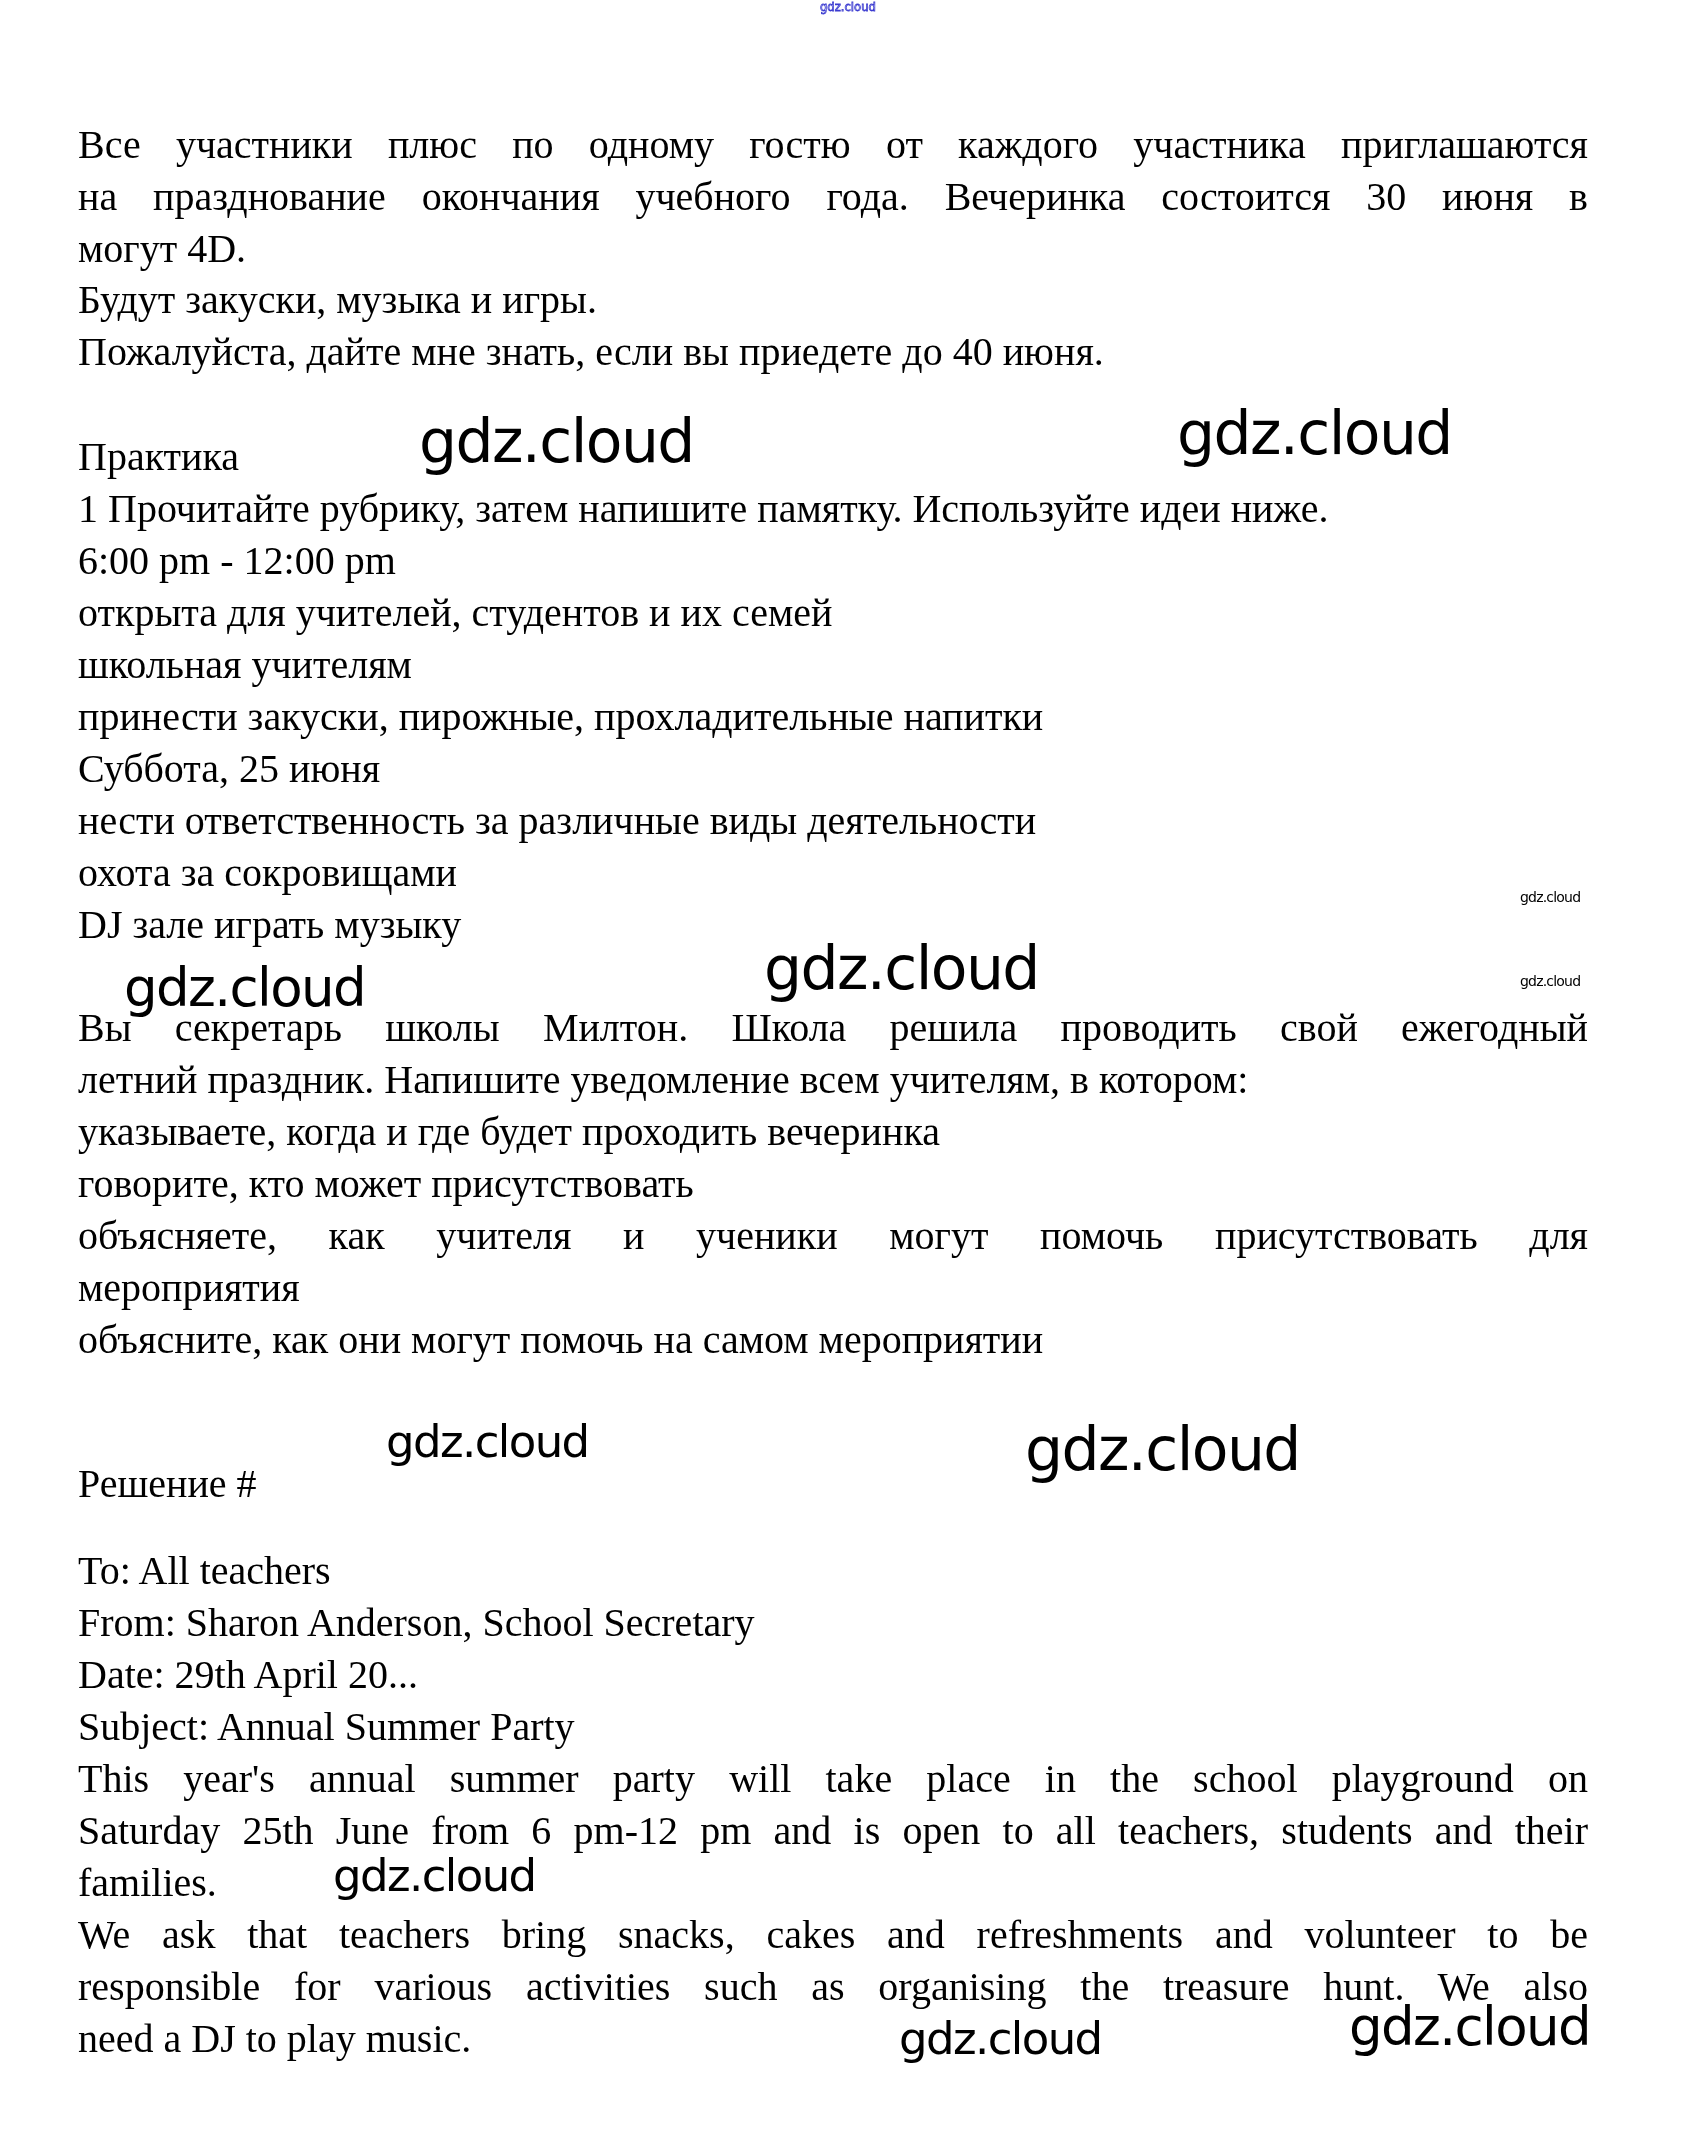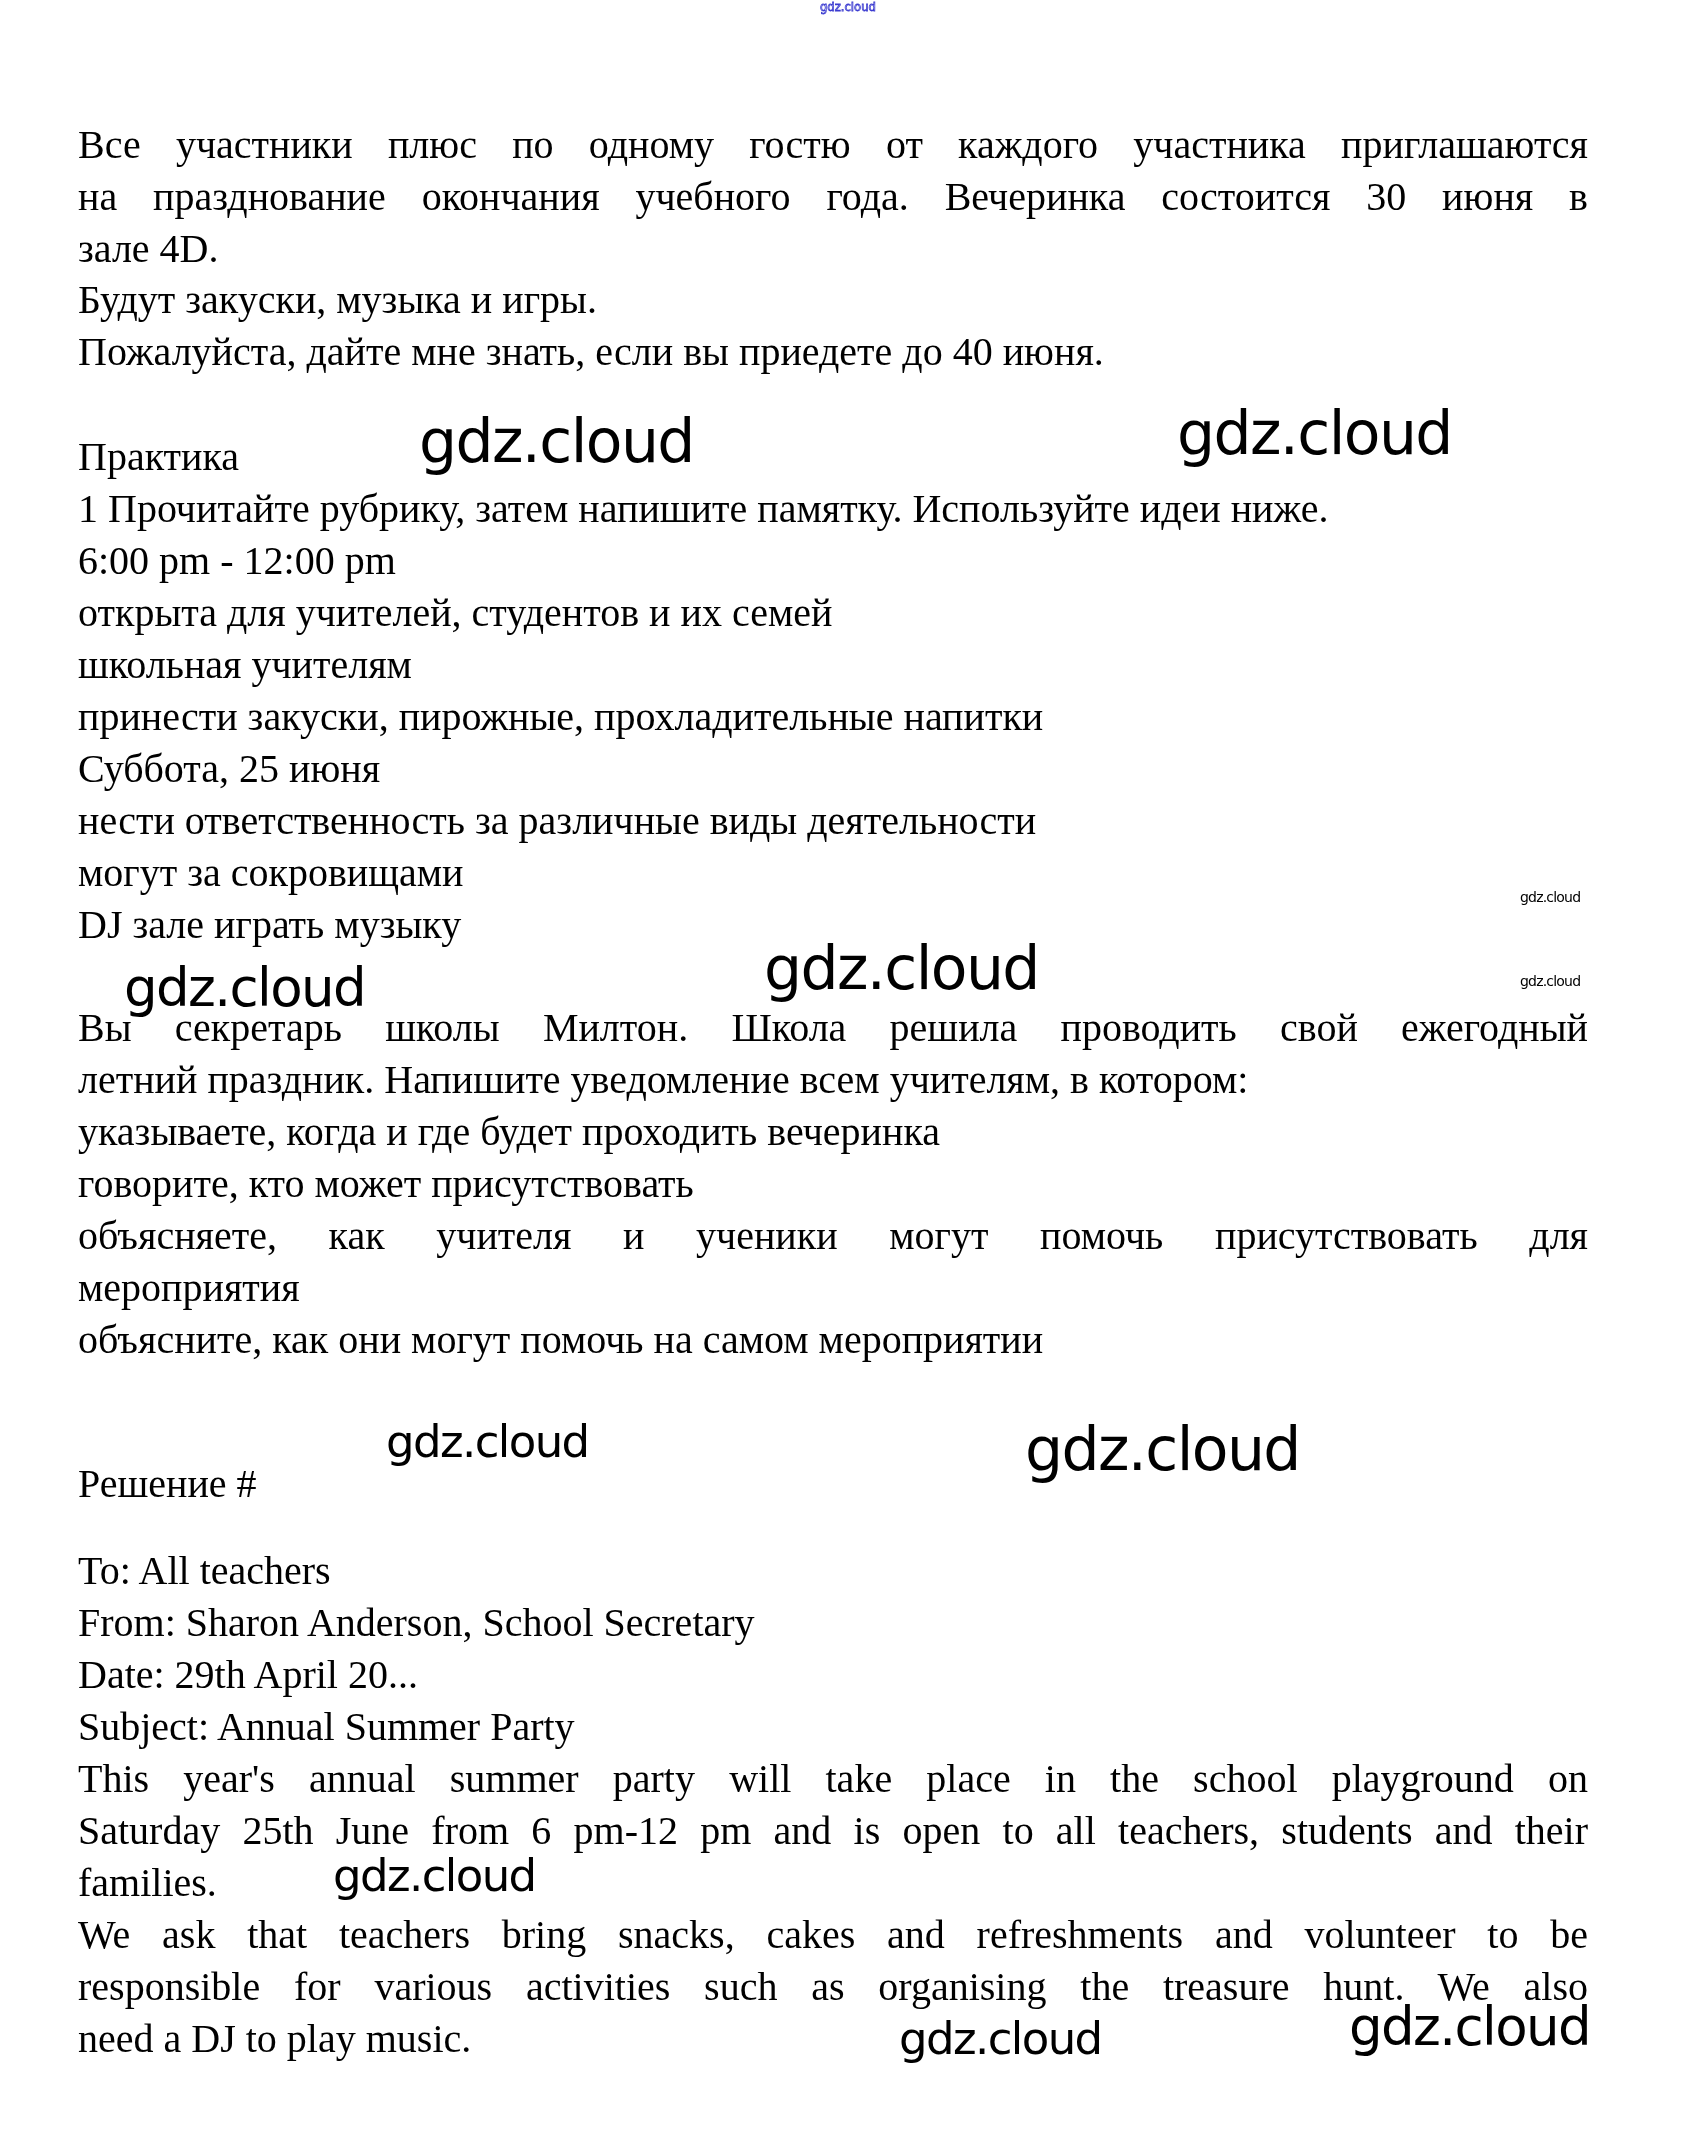--- a/index.html
+++ b/index.html
@@ -27,33 +27,33 @@
 </style>
 </head>
 <body>
 
 <div class="page">
 
   <div class="wm-top">gdz.cloud</div>
 
   <div class="line justify" style="top:119px">Все участники плюс по одному гостю от каждого участника приглашаются</div>
   <div class="line justify" style="top:171px">на празднование окончания учебного года. Вечеринка состоится 30 июня в</div>
-  <div class="line" style="top:223px">зале 4D.</div>
+  <div class="line" style="top:223px">могут 4D.</div>
   <div class="line" style="top:274px">Будут закуски, музыка и игры.</div>
   <div class="line" style="top:326px">Пожалуйста, дайте мне знать, если вы приедете до 40 июня.</div>
 
   <div class="line" style="top:431px">Практика</div>
   <div class="line" style="top:483px">1 Прочитайте рубрику, затем напишите памятку. Используйте идеи ниже.</div>
   <div class="line" style="top:535px">6:00 pm - 12:00 pm</div>
   <div class="line" style="top:587px">открыта для учителей, студентов и их семей</div>
   <div class="line" style="top:639px">школьная учителям</div>
   <div class="line" style="top:691px">принести закуски, пирожные, прохладительные напитки</div>
   <div class="line" style="top:743px">Суббота, 25 июня</div>
   <div class="line" style="top:795px">нести ответственность за различные виды деятельности</div>
-  <div class="line" style="top:847px">могут за сокровищами</div>
+  <div class="line" style="top:847px">охота за сокровищами</div>
   <div class="line" style="top:899px">DJ зале играть музыку</div>
 
   <div class="line justify" style="top:1002px">Вы секретарь школы Милтон. Школа решила проводить свой ежегодный</div>
   <div class="line" style="top:1054px">летний праздник. Напишите уведомление всем учителям, в котором:</div>
   <div class="line" style="top:1106px">указываете, когда и где будет проходить вечеринка</div>
   <div class="line" style="top:1158px">говорите, кто может присутствовать</div>
   <div class="line justify" style="top:1210px">объясняете, как учителя и ученики могут помочь присутствовать для</div>
   <div class="line" style="top:1262px">мероприятия</div>
   <div class="line" style="top:1314px">объясните, как они могут помочь на самом мероприятии</div>
 

